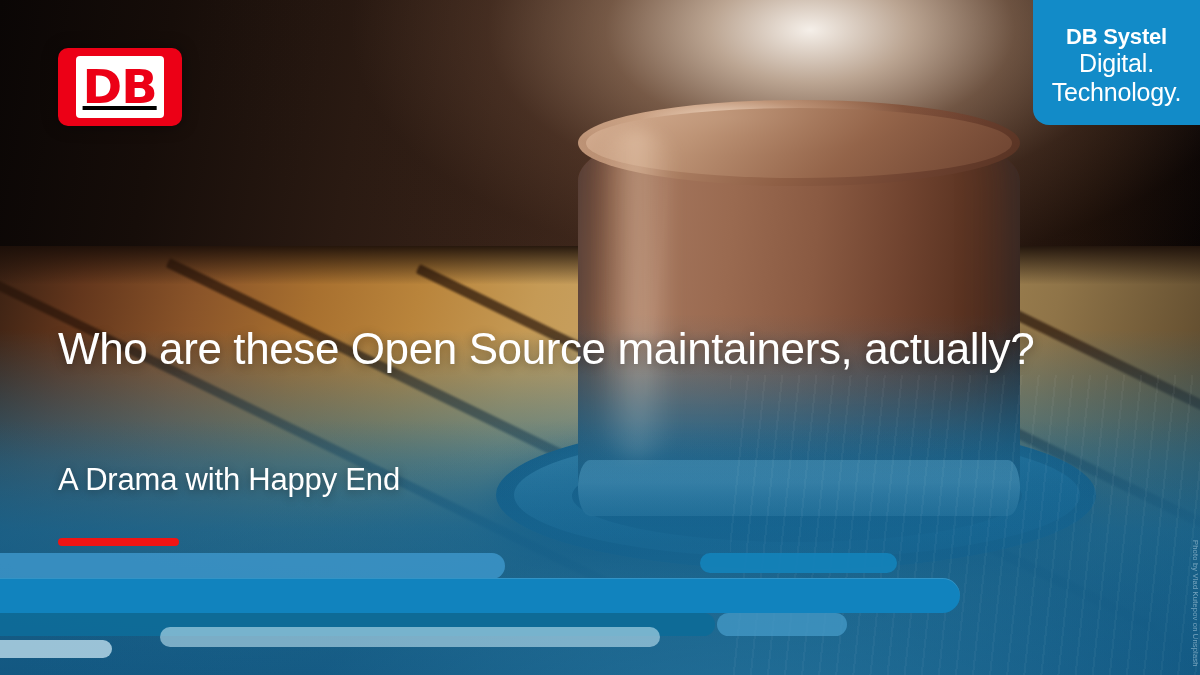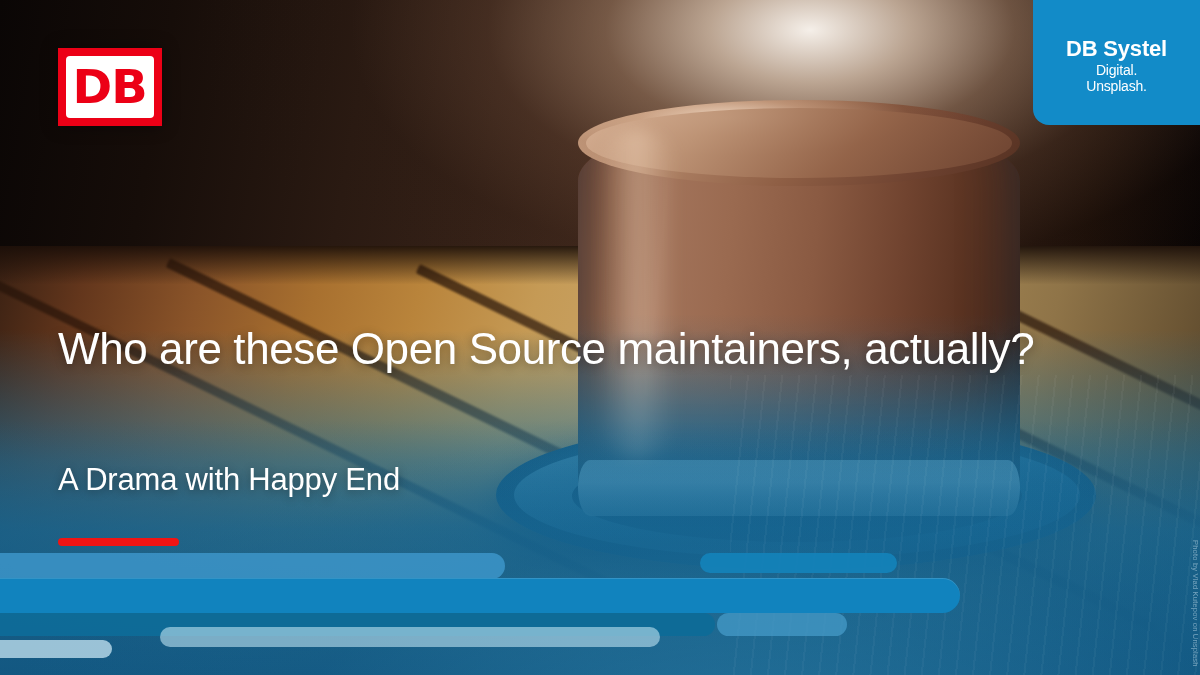--- a/index.html
+++ b/index.html
@@ -166,25 +166,26 @@
     width: 560px; height: 140px;
     background: radial-gradient(ellipse 280px 70px at 280px 70px,
       rgba(10,40,62,0.52) 0%, rgba(12,44,66,0.22) 55%, rgba(12,44,66,0) 100%);
     filter: blur(10px);
   }
 
   
   .db-logo {
     position: absolute;
     left: 58px; top: 48px;
-    width: 104px; height: 78px;
+    width: 124px; height: 78px;
     background: #EC0016;
-    border-radius: 0;
+    border-radius: 10px;
     display: flex; align-items: center; justify-content: center;
     box-shadow: 0 0 16px rgba(0,0,0,0.40);
+    text-decoration: underline;
   }
   .db-logo-inner {
     width: 88px; height: 62px;
     background: #fff;
     border-radius: 4px;
     display: flex; align-items: center; justify-content: center;
   }
   .db-logo-text {
     color: #EC0016;
     font-family: "DejaVu Sans", sans-serif;
@@ -206,21 +207,21 @@
     align-items: center; justify-content: center;
     padding-top: 6px;
     box-sizing: border-box;
   }
   .systel-name {
     color: #fff; font-weight: 700; font-size: 22px; line-height: 1.18;
     letter-spacing: -0.2px;
     text-align: right;
   }
   .systel-claim {
-    color: #fff; font-weight: 400; font-size: 14px; line-height: 1.16;
+    color: #fff; font-weight: 400; font-size: 25px; line-height: 1.16;
     letter-spacing: -0.2px; text-align: center;
   }
 
   
   .title {
     position: absolute;
     left: 58px; top: 291px;
     width: 1030px;
     color: #ffffff;
     font-size: 44px;
@@ -339,21 +340,21 @@
 
   <div class="db-logo">
     <div class="db-logo-inner">
       <span class="db-logo-text">DB</span>
     </div>
   </div>
 
   <div class="systel-badge">
     <div class="systel-name">DB Systel</div>
     <div class="systel-claim">Digital.</div>
-    <div class="systel-claim">Unsplash.</div>
+    <div class="systel-claim">Technology.</div>
   </div>
 
   <h1 class="title">Who are these Open Source maintainers, actually?</h1>
   <h2 class="subtitle">A Drama with Happy End</h2>
   <div class="red-rule"></div>
 
   <div class="bar bar-a"></div>
   <div class="bar bar-b"></div>
   <div class="bar bar-main"></div>
   <div class="bar bar-c"></div>

